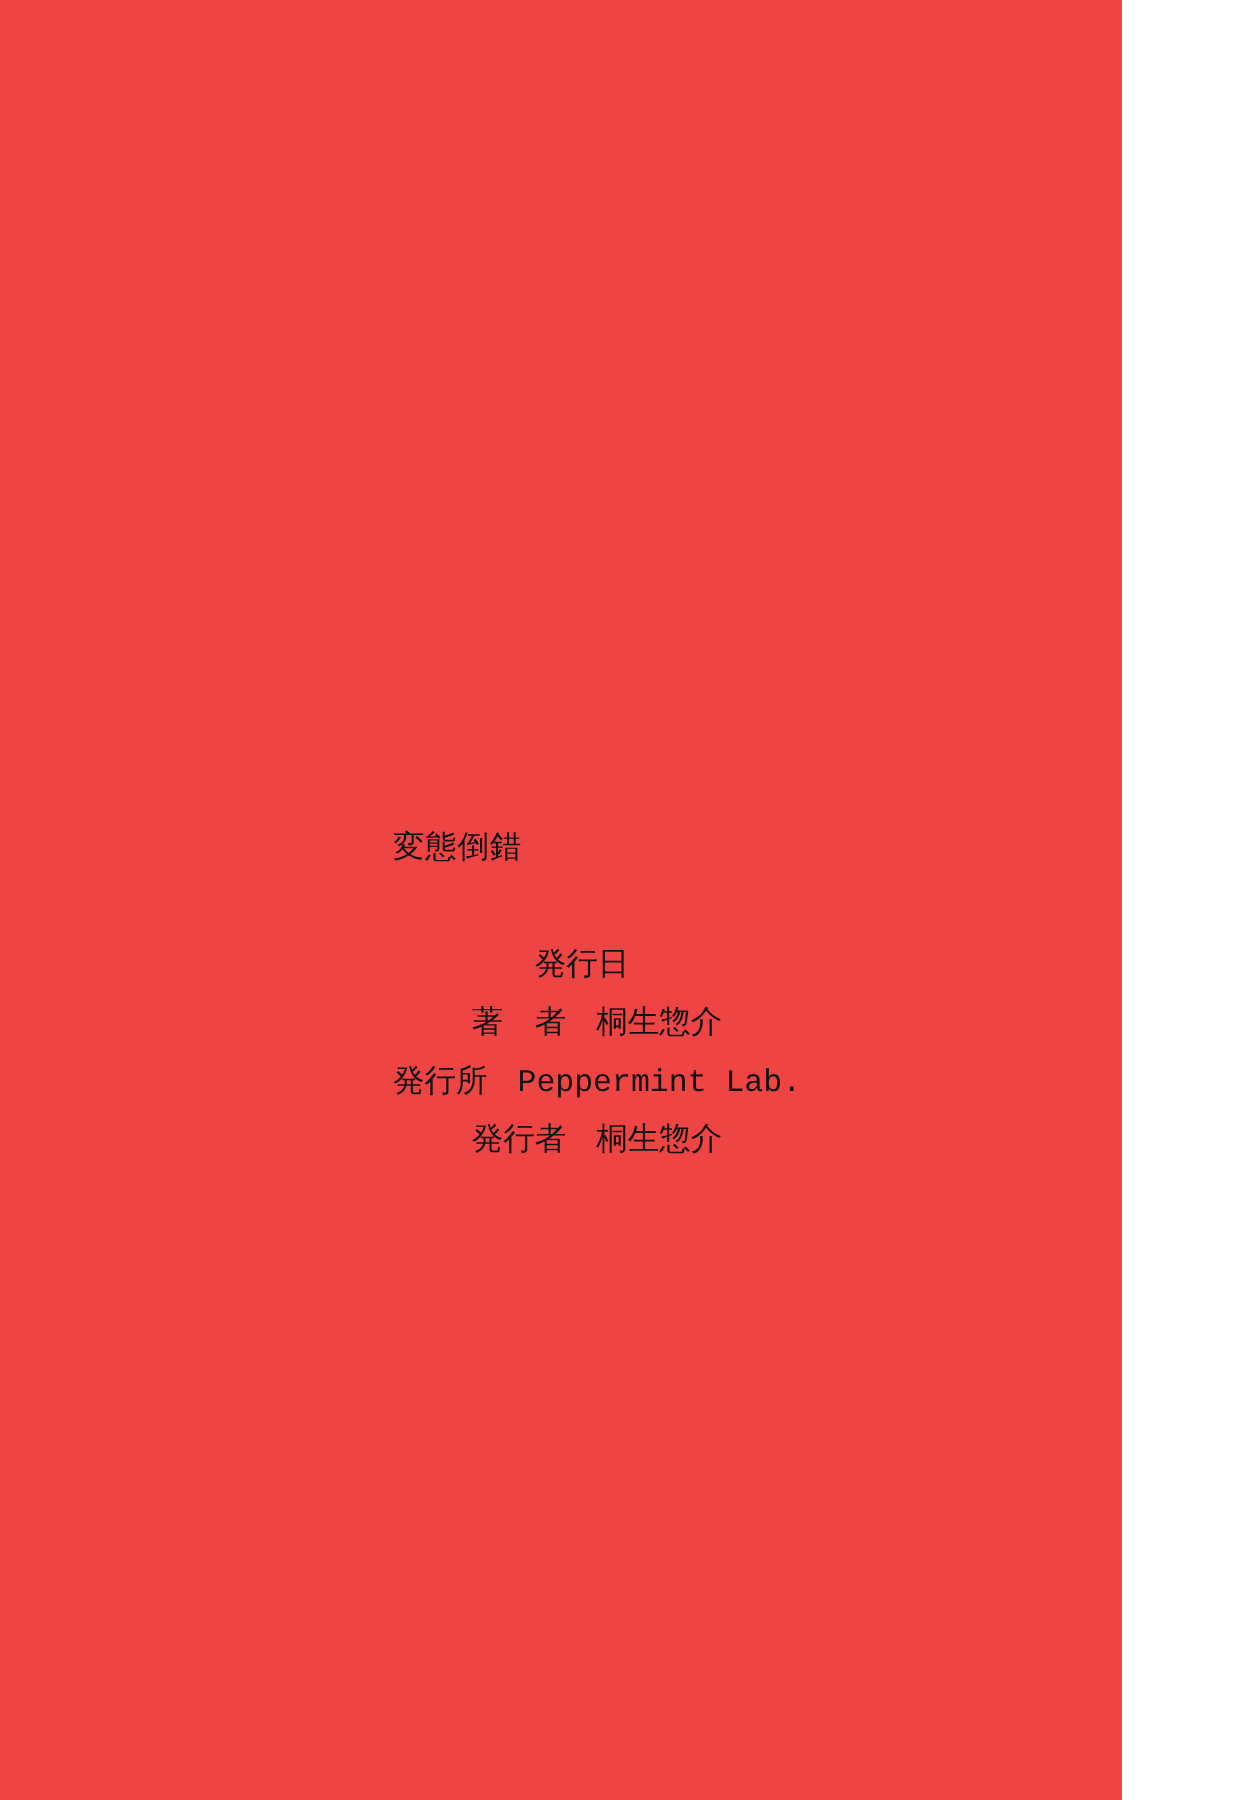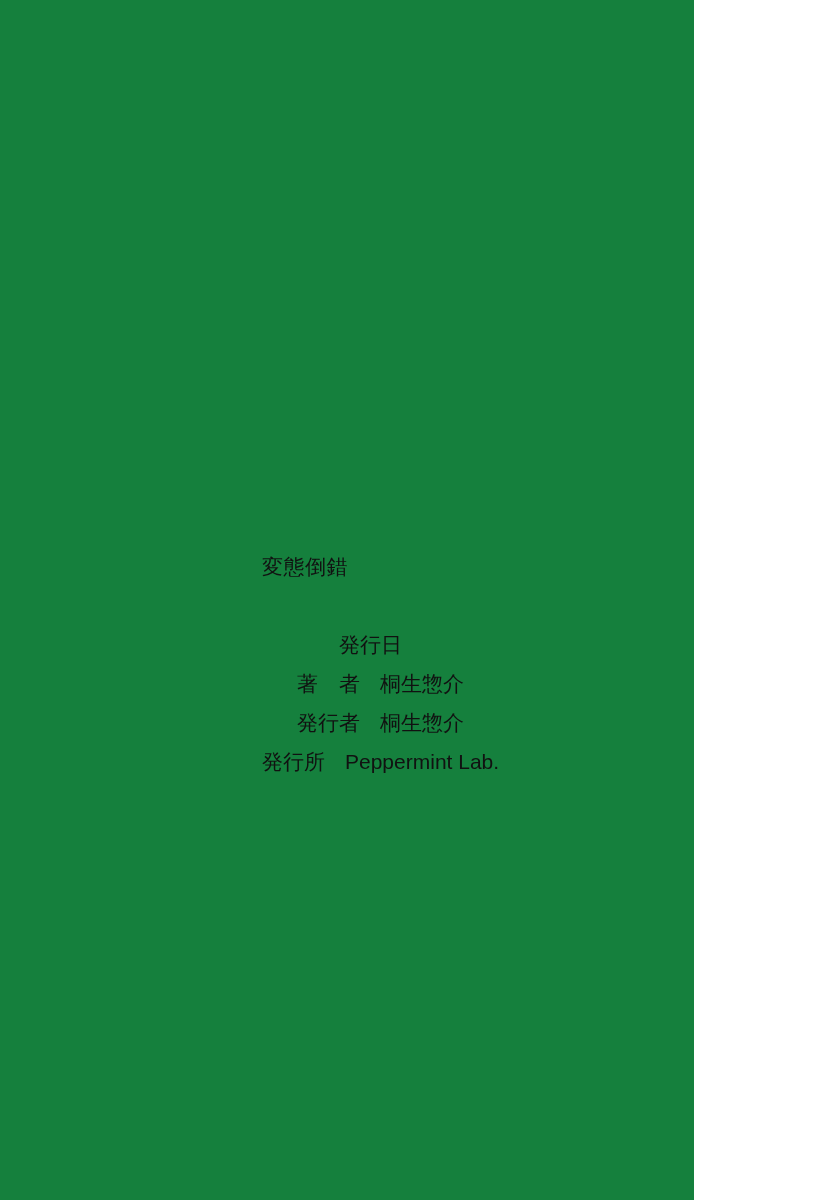--- a/index.html
+++ b/index.html
@@ -2,25 +2,25 @@
 <html><head>
 <meta charset="utf-8">
 <style>
   html, body {
     margin: 0;
     padding: 0;
     background: #ffffff;
   }
   .page {
     position: relative;
-    width: 694px;
+    width: 748px;
     height: 1200px;
-    background: #15803d;
+    background: #ef4444;
     overflow: hidden;
-    font-family: Liberation Sans, sans-serif;
+    font-family: Liberation Mono, monospace;
     color: #111111;
   }
   .colophon-block {
     position: absolute;
     left: 262px;
     top: 547px;
     font-size: 21px;
     line-height: 39px;
     white-space: nowrap;
   }
@@ -66,26 +66,26 @@
     <div class="colophon-row">
       <span class="colophon-label">発行日</span>
     </div>
 
     <div class="colophon-row">
       <span class="colophon-label">著　者</span>
       <span class="colophon-value">桐生惣介</span>
     </div>
 
     <div class="colophon-row">
-      <span class="colophon-label">発行者</span>
-      <span class="colophon-value">桐生惣介</span>
+      <span class="colophon-label">発行所</span>
+      <span class="colophon-value">Peppermint Lab.</span>
     </div>
 
     <div class="colophon-row">
-      <span class="colophon-label">発行所</span>
-      <span class="colophon-value">Peppermint Lab.</span>
+      <span class="colophon-label">発行者</span>
+      <span class="colophon-value">桐生惣介</span>
     </div>
 
 
 
 
   </div>
 </div>
 
 </body></html>

